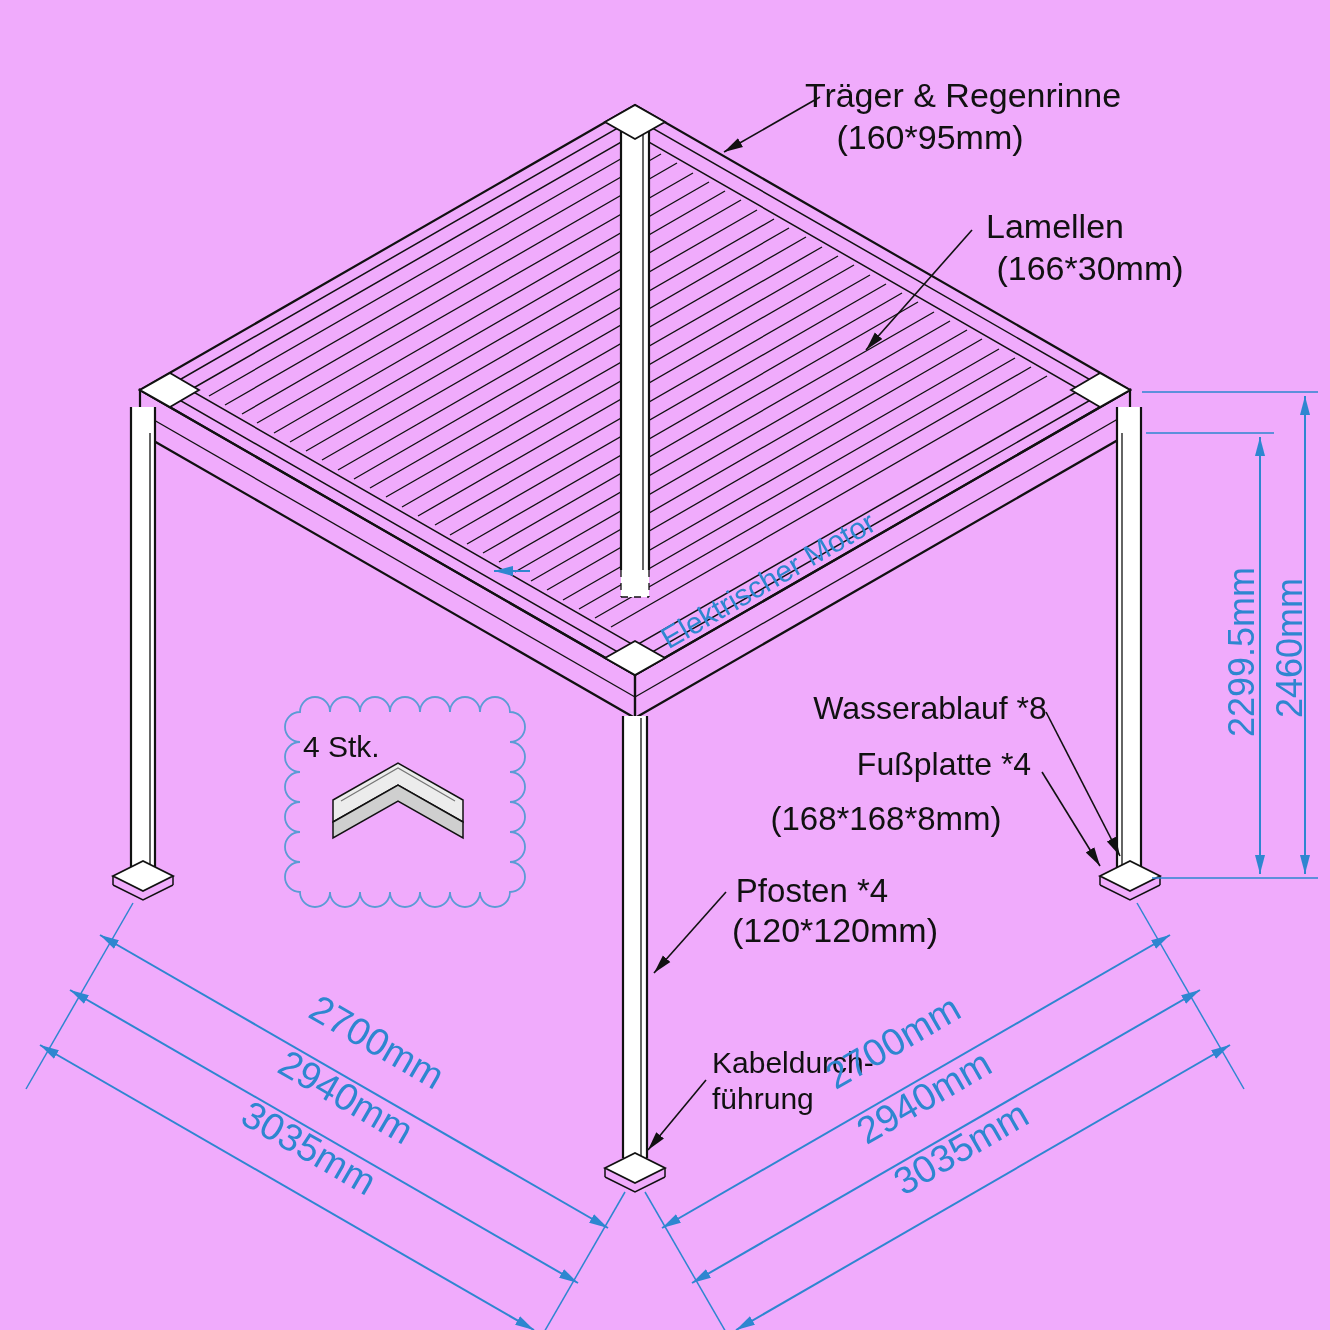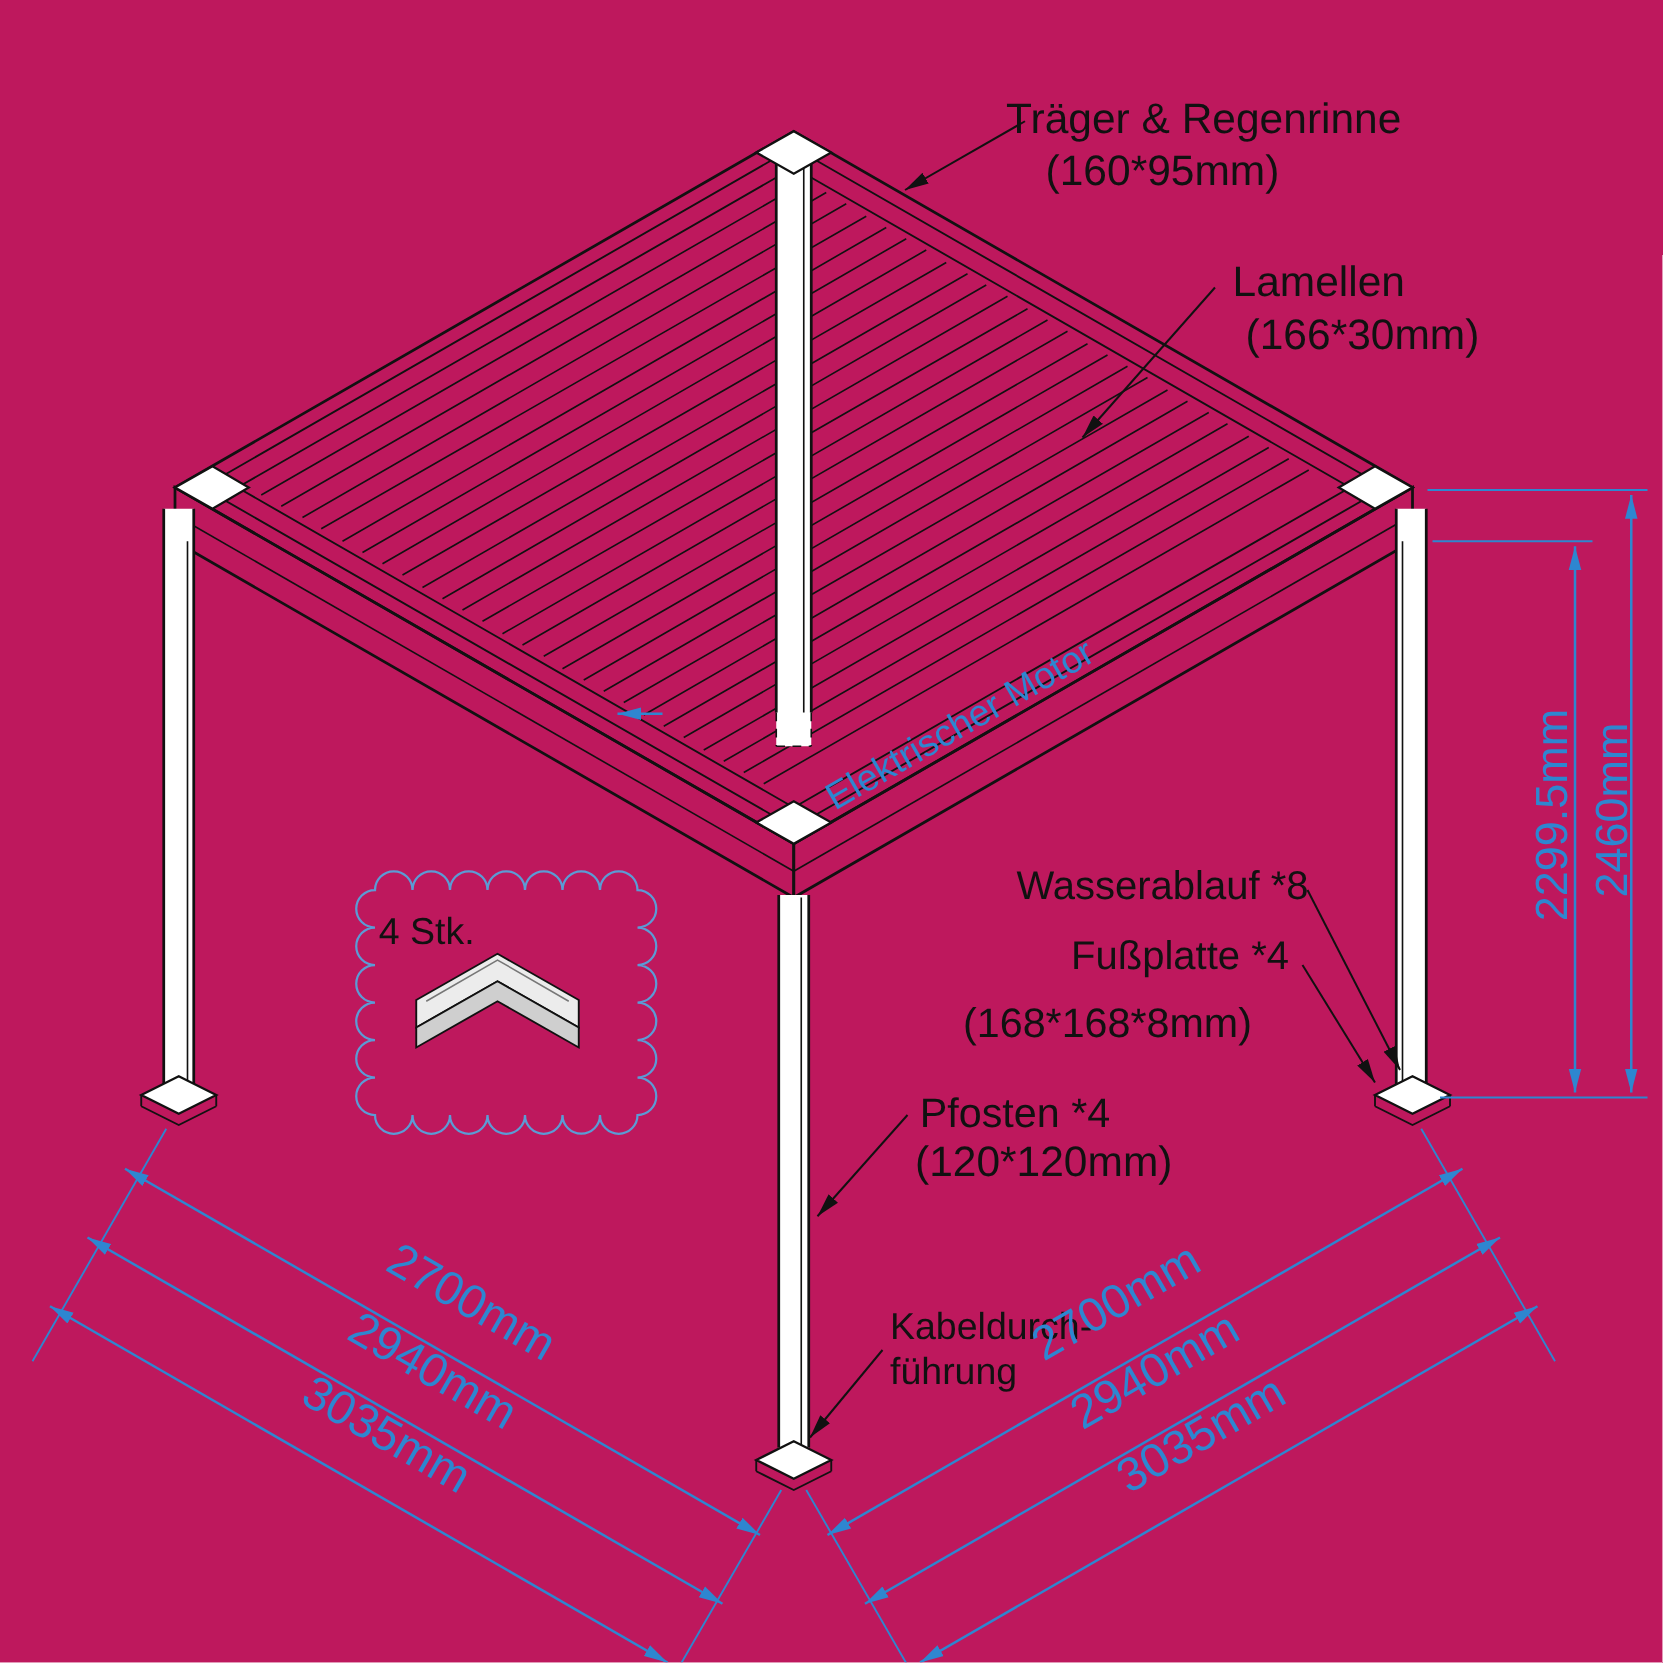--- a/index.html
+++ b/index.html
@@ -1,16 +1,16 @@
 <!DOCTYPE html>
 <html><head>
 <meta charset="utf-8">
 <style>
   html,body{margin:0;padding:0;background:#ffffff;}
-  #stage{position:relative;width:1330px;height:1330px;background:#be185d;overflow:hidden;
+  #stage{position:relative;width:1330px;height:1330px;background:#f0abfc;overflow:hidden;
          font-family:"Liberation Sans", sans-serif;}
   svg{position:absolute;left:0;top:0;}
   .k  {stroke:#111111;fill:none;stroke-width:2.2;}
   .km {stroke:#111111;fill:none;stroke-width:1.5;}
   .kt {stroke:#111111;fill:none;stroke-width:1.3;}
   .cap{fill:#ffffff;stroke:#111111;stroke-width:1.8;}
   .ld {stroke:#111111;fill:none;stroke-width:1.6;}
   .dim{stroke:#2e86d0;fill:none;stroke-width:2;}
   .ext{stroke:#2e86d0;fill:none;stroke-width:1.5;}
   .lbl{fill:#111111;font-family:"Liberation Sans",sans-serif;}

